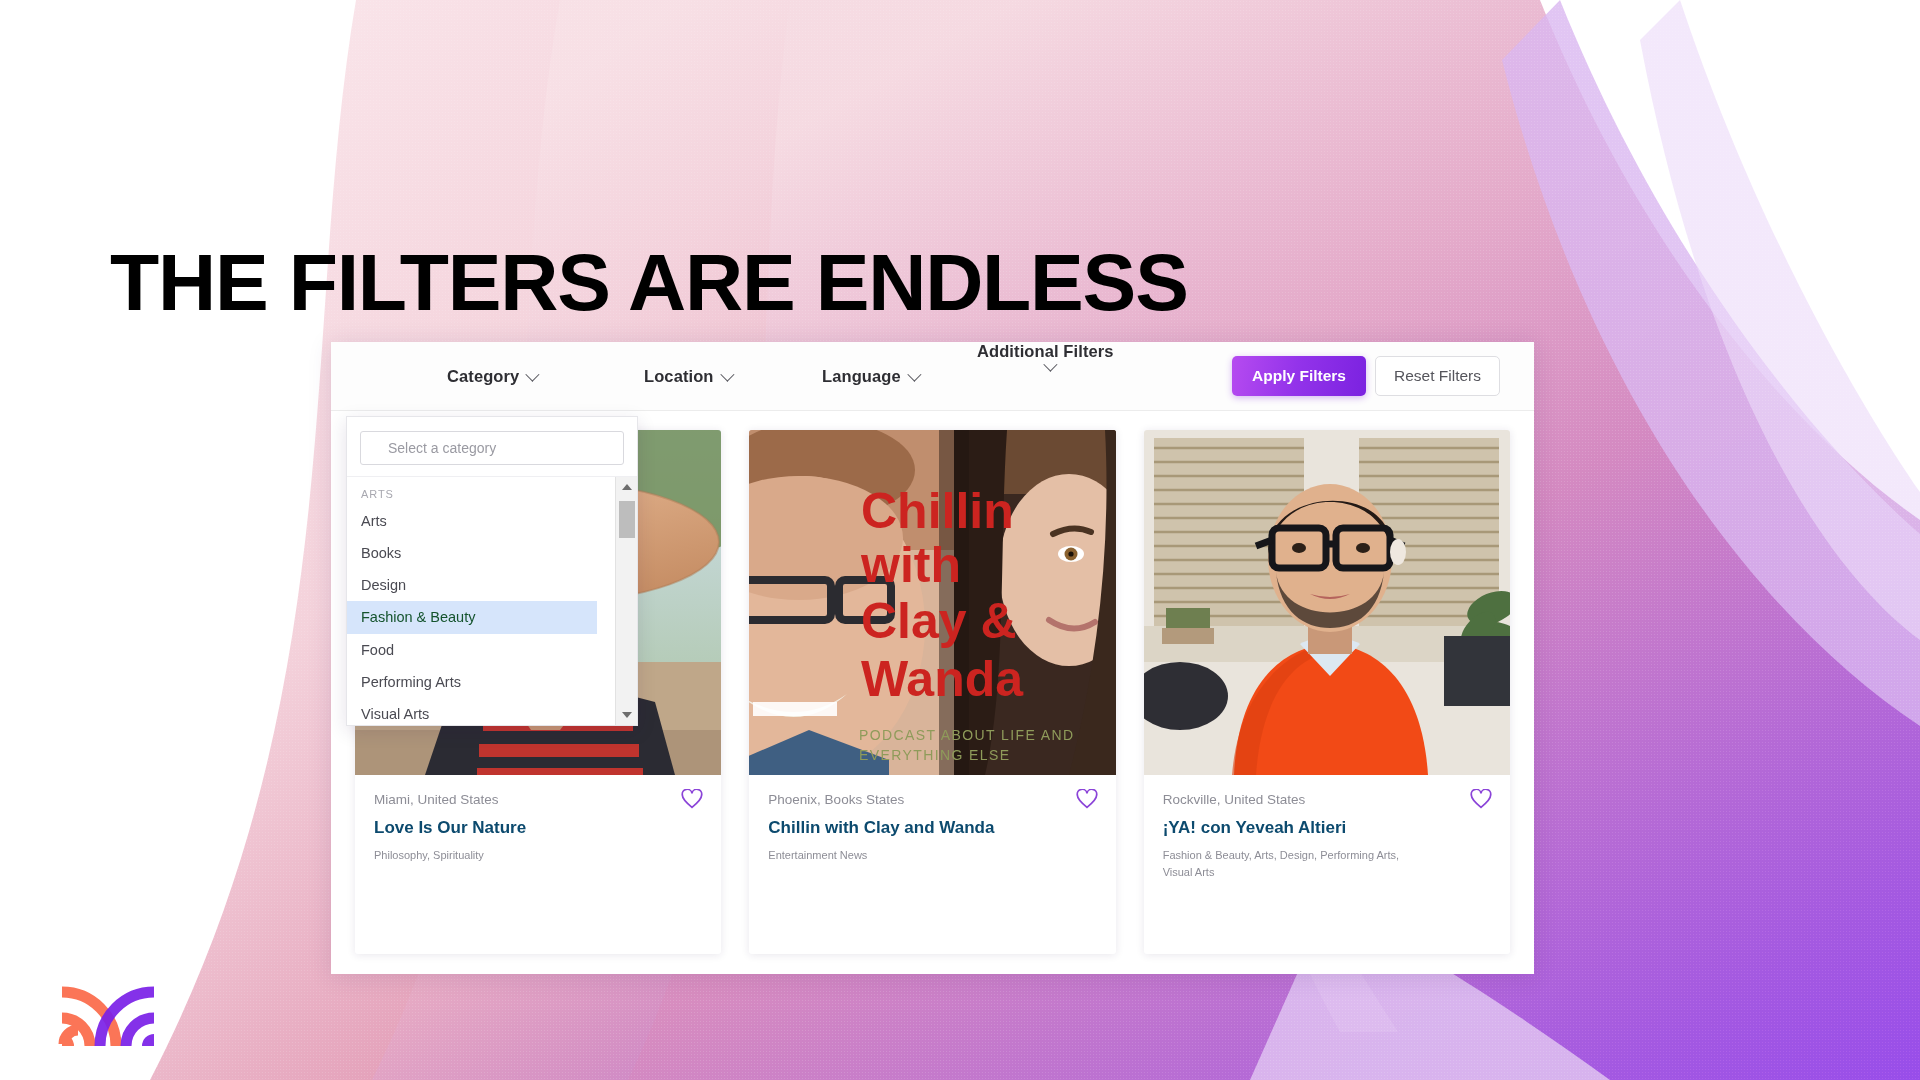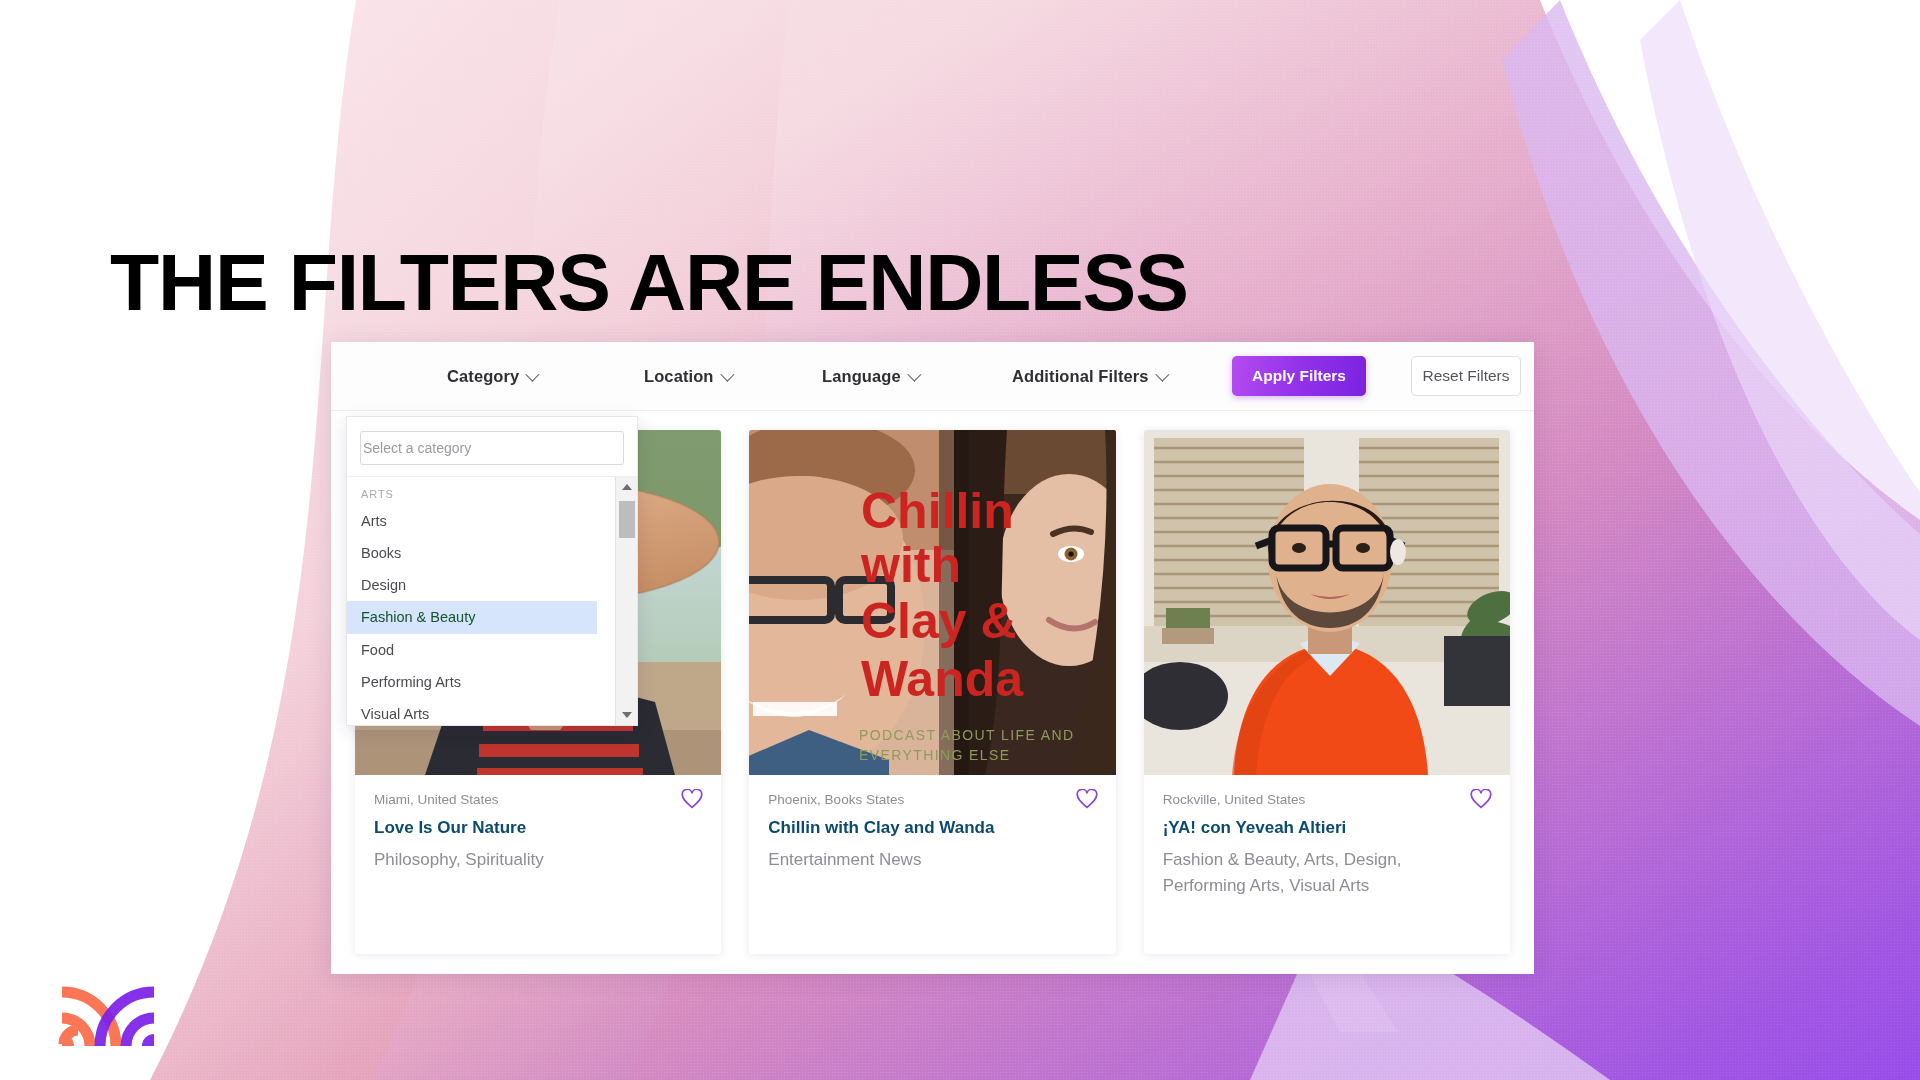--- a/index.html
+++ b/index.html
@@ -53,49 +53,49 @@
     letter-spacing:.1px;
   }
   .caret{
     display:inline-block;margin-left:7px;width:9px;height:9px;
     border-right:1.6px solid #55555c;border-bottom:1.6px solid #55555c;
     transform:rotate(45deg) translateY(-2px);
   }
   #f-category{left:116px;}
   #f-location{left:313px;}
   #f-language{left:491px;}
-  #f-additional{left:681px;}
+  #f-additional{left:646px;flex-direction:column;}
 
   .btn{
     position:absolute;top:14px;height:40px;border-radius:5px;
     display:flex;align-items:center;justify-content:center;
     font-size:15.5px;cursor:pointer;box-sizing:border-box;
   }
   #btn-apply{
     left:901px;width:134px;
     background:linear-gradient(100deg,#b64bf0 0%,#9333ea 48%,#7b22e0 100%);
     color:#fff;font-weight:bold;
     box-shadow:0 2px 7px rgba(128,42,220,.33);
   }
   #btn-reset{
-    left:1044px;width:110px;background:#fff;color:#55555c;
-    border:1px solid #dedee2;font-weight:normal;margin-left:36px;
+    left:1044px;width:125px;background:#fff;color:#55555c;
+    border:1px solid #dedee2;font-weight:normal;
   }
 
   
   #dropdown{
     position:absolute;left:15px;top:74px;width:290px;
     background:#fff;border:1px solid #e6e6ea;
     box-shadow:0 5px 18px rgba(40,20,70,.12);
     z-index:40;
   }
   #cat-search{
     margin:14px 13px 11px 13px;height:34px;box-sizing:border-box;
     border:1px solid #d9d9de;border-radius:3px;background:#fff;
-    display:flex;align-items:center;padding:0 2px;
+    display:flex;align-items:center;padding:0 27px;
     font-size:14px;color:#9a9aa2;
   }
   #cat-list-wrap{
     position:relative;height:248px;border-top:1px solid #efeff2;
     overflow:hidden;
   }
   #cat-list{
     position:absolute;left:0;top:0;width:250px;height:248px;
     overflow:hidden;background:#fff;
   }
@@ -135,21 +135,21 @@
   .card{
     width:371px;background:#fff;border-radius:3px;
     box-shadow:0 1px 9px rgba(50,25,80,.11);
     overflow:hidden;display:flex;flex-direction:column;
   }
   .art{width:371px;height:345px;position:relative;overflow:hidden;}
   .art svg{display:block;width:371px;height:345px;}
   .cardbody{position:relative;padding:16px 19px 20px 19px;}
   .loc{font-size:13.5px;color:#8d8d96;margin-bottom:8px;line-height:1.3;}
   .ptitle{font-size:17px;font-weight:bold;color:#0c4a6e;margin-bottom:9px;line-height:1.25;}
-  .tags{font-size:17px;color:#8d8d96;line-height:1.55;max-width:250px;}
+  .tags{font-size:11px;color:#8d8d96;line-height:1.55;max-width:250px;}
   .heart{position:absolute;right:18px;top:14px;width:22px;height:20px;cursor:pointer;}
 </style>
 </head>
 <body>
 
 <div id="bg">
   <svg viewBox="0 0 1920 1080" preserveAspectRatio="none" aria-hidden="true">
     <defs>
       <linearGradient id="gp1" x1="0" y1="0" x2="1" y2="0.6">
         <stop offset="0" stop-color="#FBEAEE"></stop>

